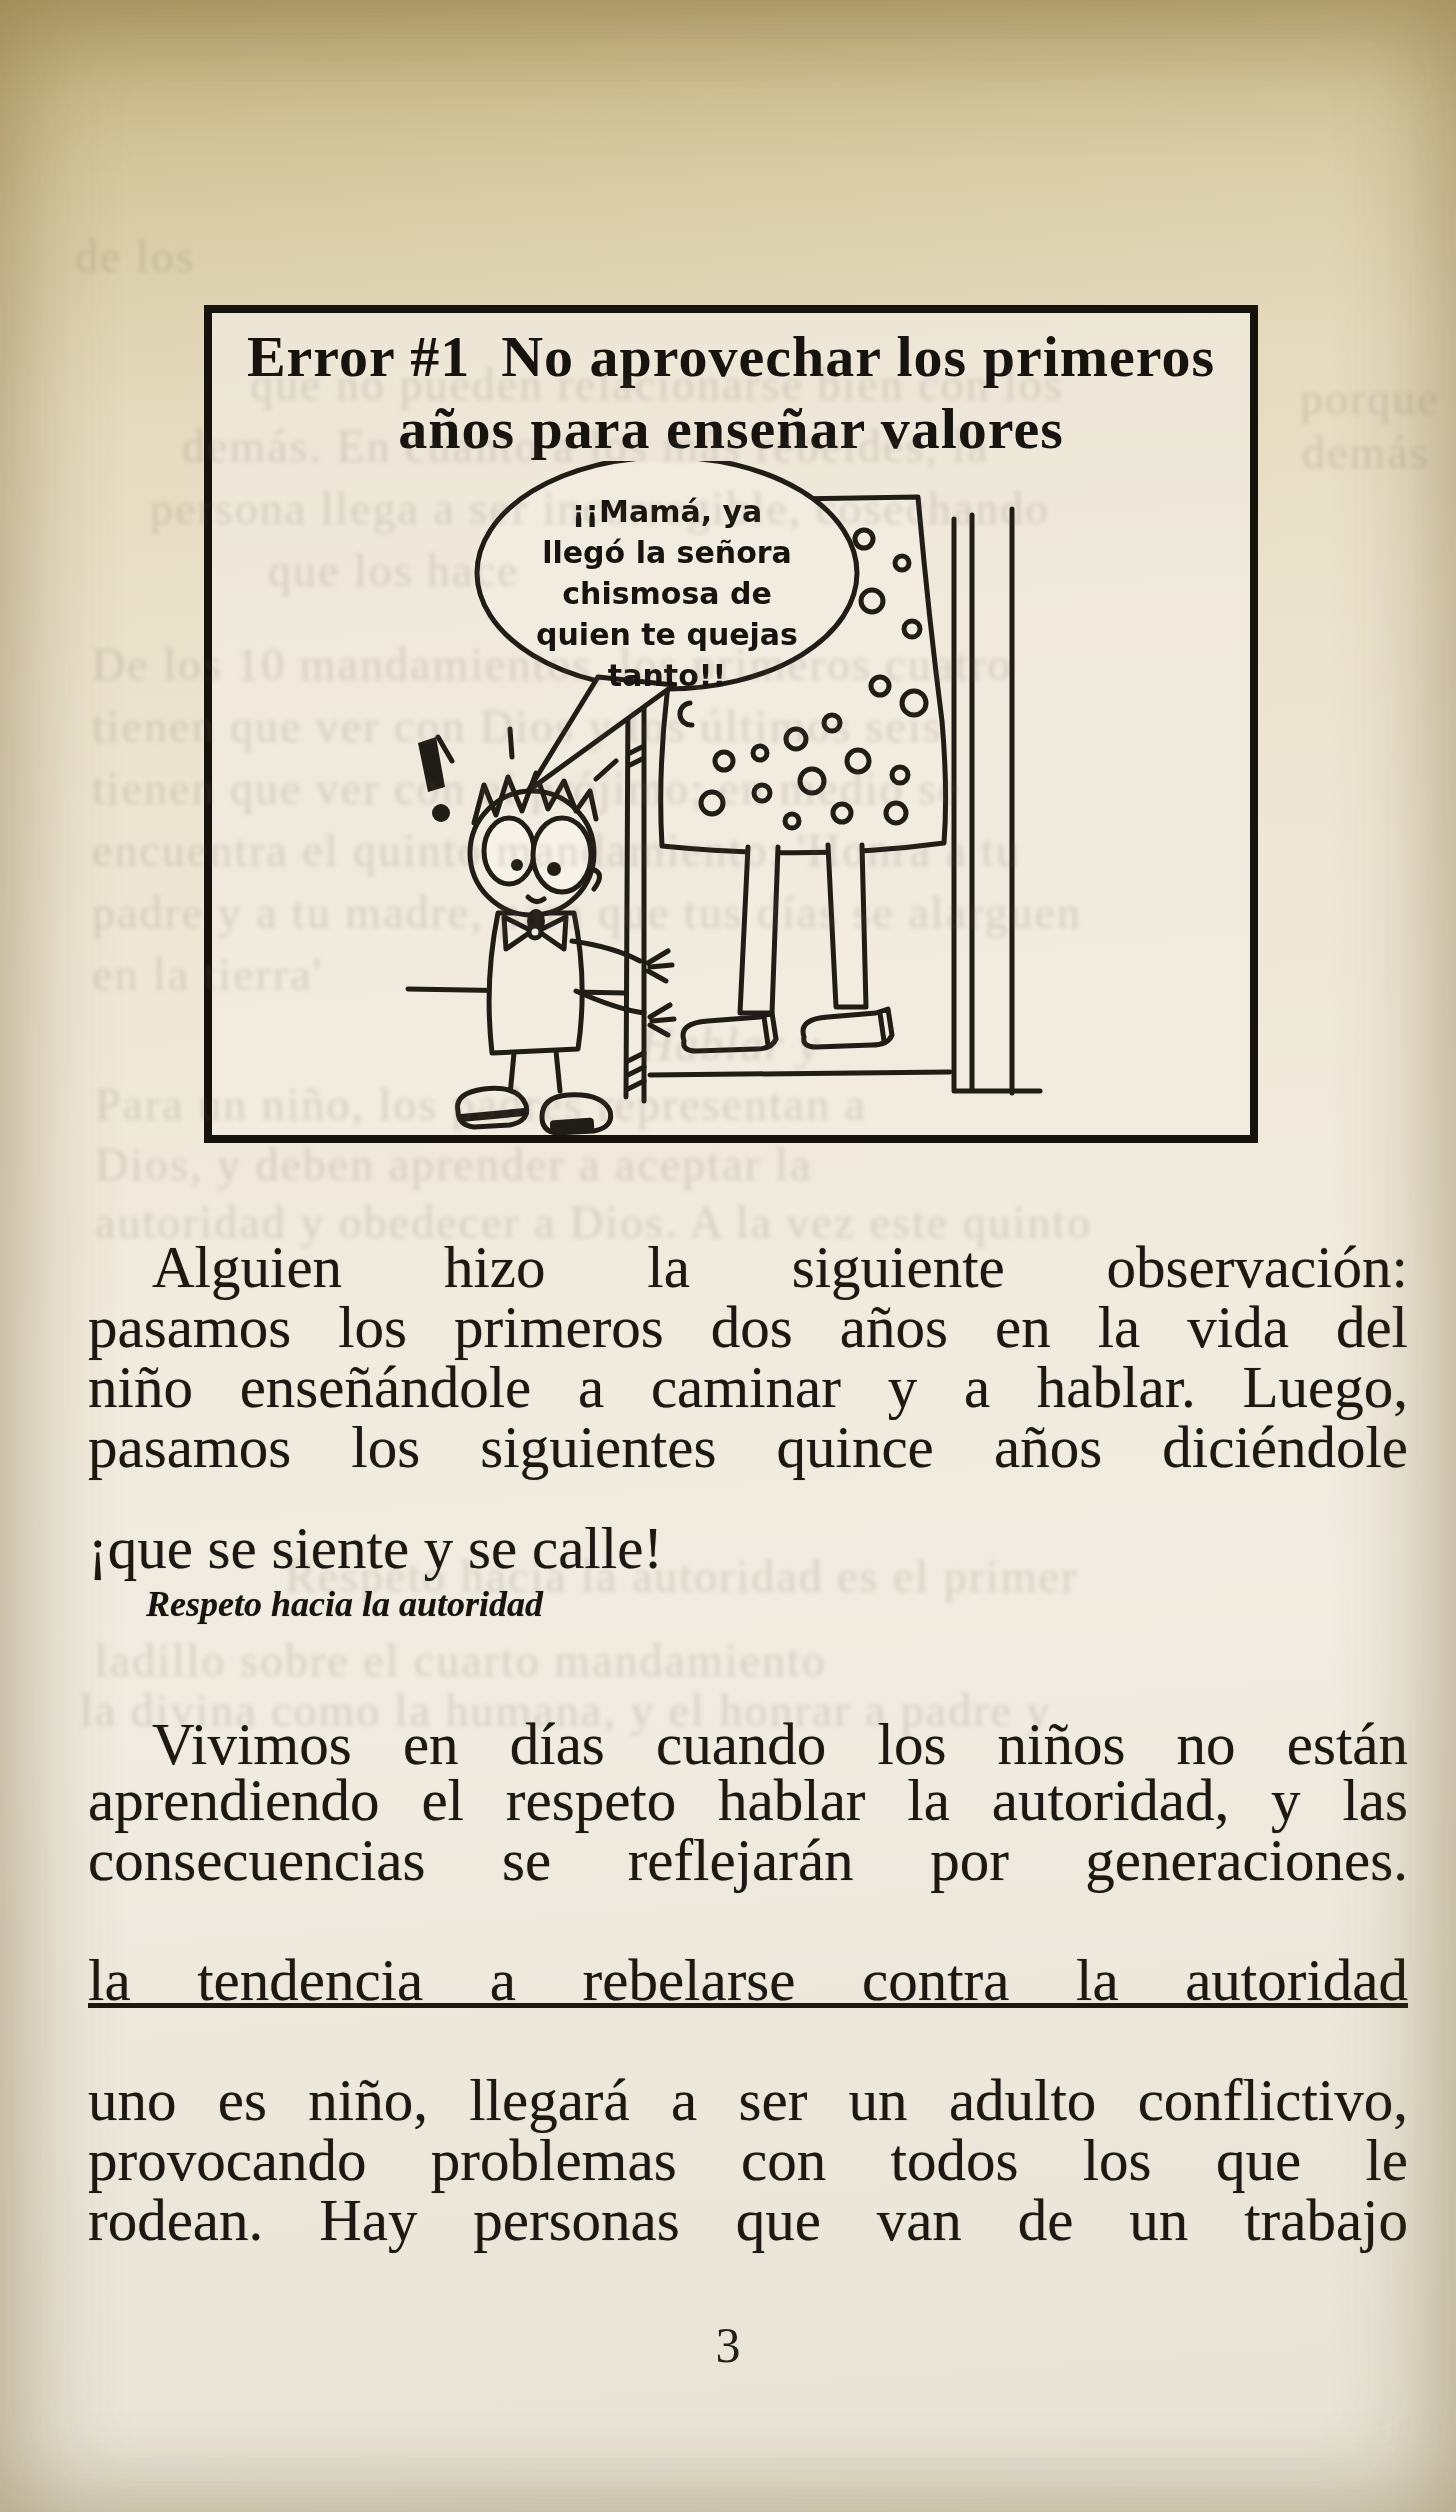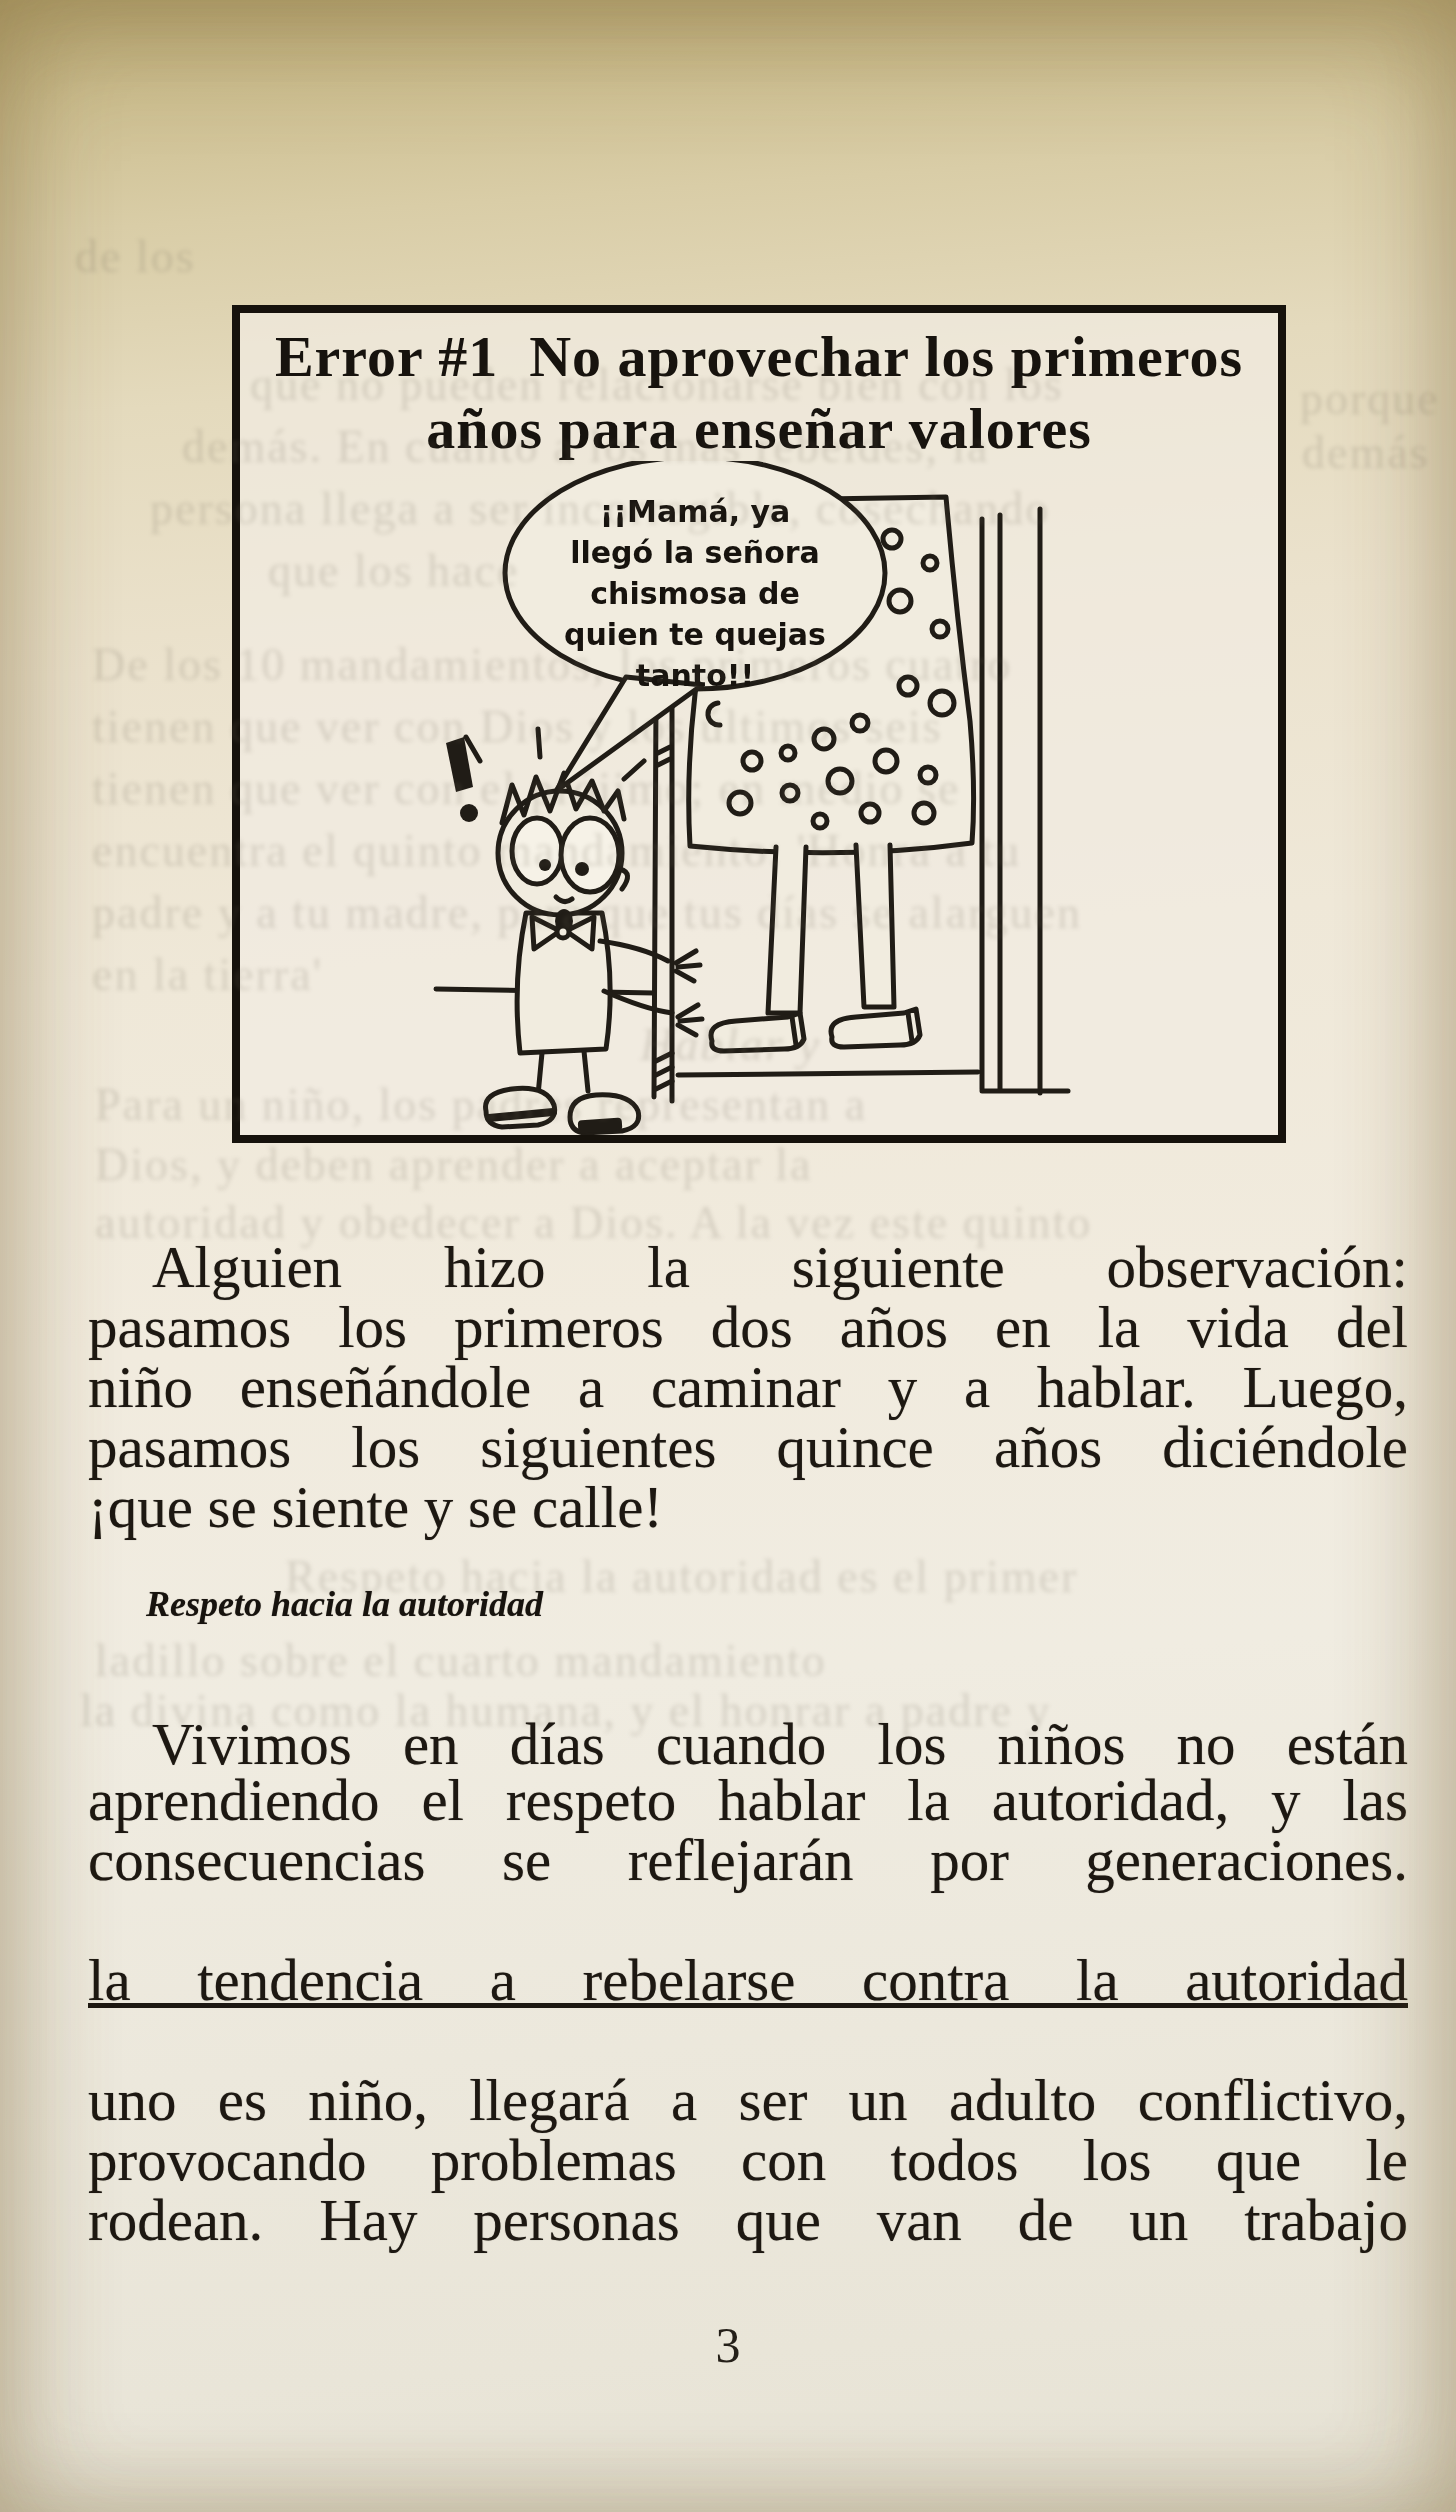--- a/index.html
+++ b/index.html
@@ -17,36 +17,36 @@
                inset -40px 0 90px rgba(125,105,55,.14),
                inset 0 -30px 80px rgba(120,100,55,.10);}
   
   .ghost{position:absolute;z-index:3;font-size:46px;line-height:50px;
     color:#6f6758;opacity:.20;filter:blur(2px);white-space:nowrap;
     letter-spacing:2px;}
   .ghost.it{font-style:italic;}
   
   .error-box{position:absolute;left:204px;top:305px;width:1054px;height:838px;
     box-sizing:border-box;border:8px solid #16120c;z-index:2;
-    background:rgba(241,236,226,.72);margin-left:28px;}
+    background:rgba(241,236,226,.72);}
   .box-heading{position:absolute;left:0;top:8px;width:100%;z-index:5;
     text-align:center;font-weight:700;font-size:58px;line-height:72px;
     color:#17130e;letter-spacing:1px;}
   .box-heading div{white-space:pre;}
   .cartoon-svg{position:absolute;left:0;top:148px;width:1038px;height:674px;z-index:4;}
   .bubble-text{position:absolute;left:240px;top:178px;width:430px;z-index:6;
     text-align:center;font-family:"DejaVu Sans",sans-serif;font-weight:700;
     font-size:30px;line-height:41px;color:#17130e;}
   
   .bl{position:absolute;left:88px;width:1320px;height:60px;z-index:5;
     font-size:59px;line-height:60px;color:#1d1812;
     text-align:justify;text-align-last:justify;text-justify:inter-word;
     text-shadow:0 0 1px rgba(20,15,5,.4);}
   .bl.ind{left:152px;width:1256px;}
-  .bl.lastline{text-align-last:left;}
+  .bl.lastline{text-align-last:left;margin-top:41px;}
   .subheading{position:absolute;left:146px;top:1583px;z-index:5;
     font-weight:700;font-style:italic;font-size:36px;color:#17130e;
     text-shadow:0 0 1px rgba(20,15,5,.4);}
   .page-number{position:absolute;left:0;top:2316px;width:100%;z-index:5;
     text-align:center;font-size:50px;color:#241f18;}
 </style>
 </head>
 <body>
 
 <div class="page">

